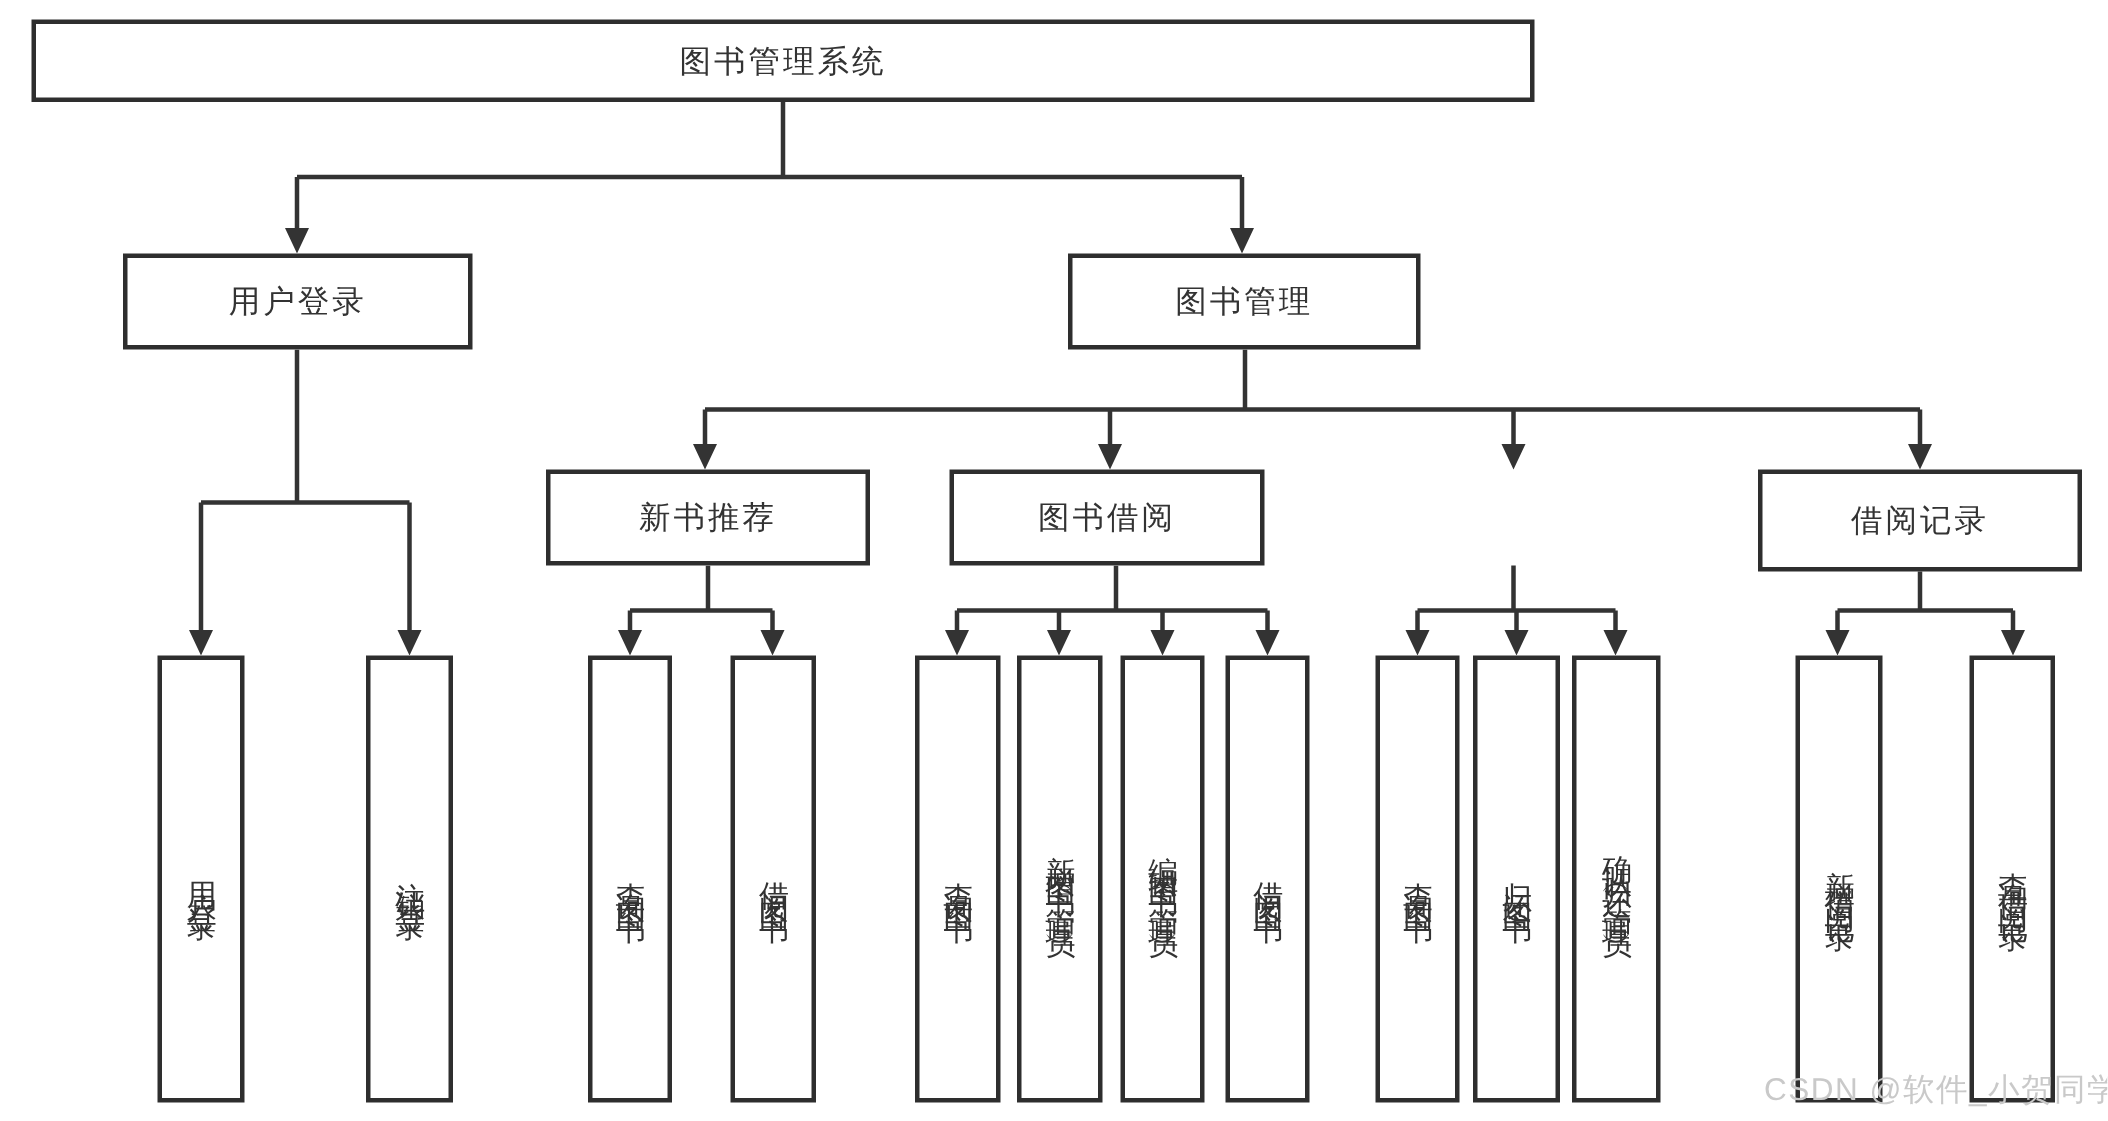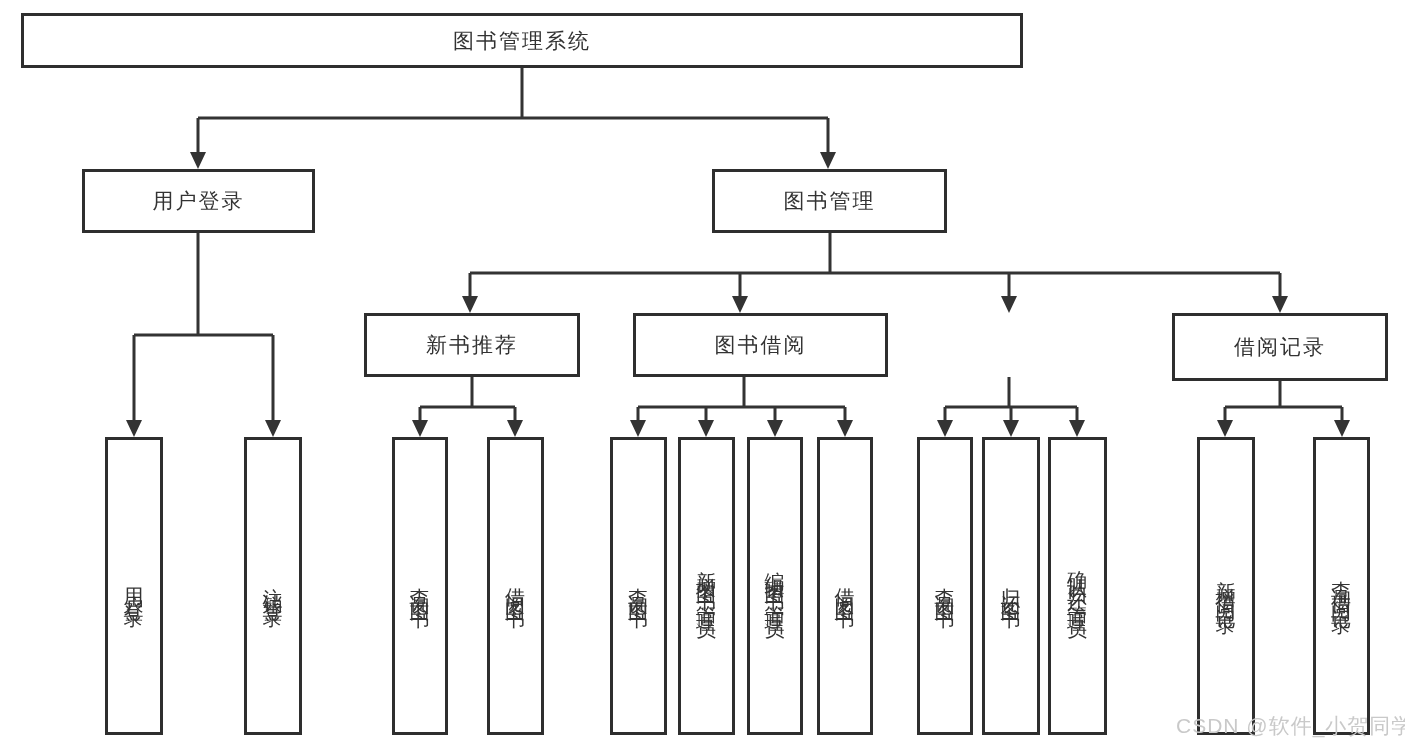--- a/index.html
+++ b/index.html
@@ -113,21 +113,21 @@
   <div class="node h" style="left:82px;top:169px;width:233px;height:64px">
     <span>用户登录</span>
   </div>
   <div class="node h" style="left:364px;top:313px;width:216px;height:64px">
     <span>新书推荐</span>
   </div>
 
   <div class="node h" style="left:712px;top:169px;width:235px;height:64px">
     <span>图书管理</span>
   </div>
-  <div class="node h" style="left:633px;top:313px;width:255px;height:64px">
+  <div class="node h" style="left:633px;top:313px;width:210px;height:64px">
     <span>图书借阅</span>
   </div>
   <div class="node h" style="left:1172px;top:313px;width:216px;height:68px">
     <span>借阅记录</span>
   </div>
 
   <div class="node v" style="left:105px;top:437px;width:58px;height:298px">
     <span>用户登录</span>
   </div>
   <div class="node v" style="left:244px;top:437px;width:58px;height:298px">

